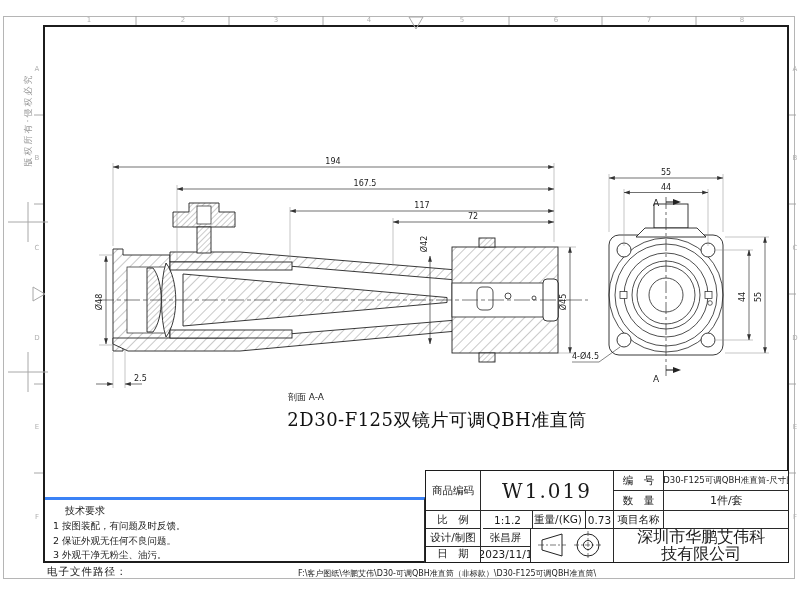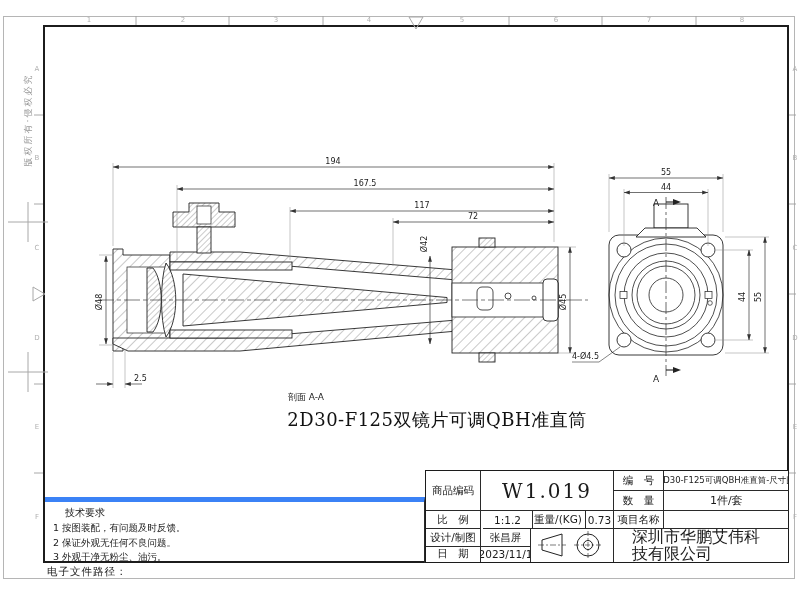--- a/index.html
+++ b/index.html
@@ -7,33 +7,33 @@
         font-family:"DejaVu Sans","Liberation Sans",sans-serif;color:#1a1a1a;}
   .outer-border{position:absolute;left:3px;top:16px;width:792px;height:563px;border:1px solid #b5b5b5;box-sizing:border-box;}
   .inner-border{position:absolute;left:43px;top:25px;width:746px;height:538px;border:2px solid #1c1c1c;box-sizing:border-box;}
   .zn{position:absolute;width:10px;font-size:7px;line-height:9px;color:#b0b0b0;text-align:center;}
   .copyright{position:absolute;left:-32px;top:114px;width:120px;height:12px;transform:rotate(-90deg);
              font-size:9px;letter-spacing:2px;color:#9a9a9a;text-align:center;white-space:nowrap;}
   .format{position:absolute;left:9px;top:562px;font-size:8px;color:#8a8a8a;margin-top:39px;}
   .svgwrap{position:absolute;left:0;top:0;}
   
   .tech{position:absolute;left:45px;top:497px;width:380px;height:66px;box-sizing:border-box;
-        border-top:5px solid #3b82f6;border-right:1px solid #2a2a2a;}
+        border-top:3px solid #3b82f6;border-right:1px solid #2a2a2a;}
   .tech-h{margin:4px 0 1px 20px;font-size:10px;}
   .tech-i{margin-left:8px;font-size:9.5px;line-height:14.5px;}
   
   .tb{position:absolute;left:425px;top:470px;width:364px;height:93px;border:1.5px solid #1c1c1c;box-sizing:border-box;background:#fff;}
   .c{position:absolute;box-sizing:border-box;border-right:1px solid #2a2a2a;border-bottom:1px solid #2a2a2a;
      display:flex;align-items:center;justify-content:center;font-size:10.5px;overflow:hidden;white-space:nowrap;}
   .c.last-col{border-right:none}
   .c.last-row{border-bottom:none}
   .code-val{font-family:"DejaVu Serif","Liberation Serif",serif;font-size:20px;letter-spacing:2px;}
   .no-val{font-size:8.5px;}
   .qty-val{font-size:11px;text-align:right;}
-  .company{font-size:16px;line-height:17px;white-space:normal;padding:0 18px;
+  .company{font-size:16px;line-height:17px;white-space:normal;text-align:center;padding:0 18px;
            font-family:"DejaVu Serif","Liberation Serif",serif;}
   
   .fp-label{position:absolute;left:47px;top:565px;font-size:10.5px;letter-spacing:1px;}
   .fp-path{position:absolute;left:298px;top:568px;font-size:8px;color:#222;}
 </style>
 </head>
 <body>
 
 <div class="page">
 
@@ -229,14 +229,15 @@
         <path d="M2,15 H30" stroke="#222" stroke-width="0.6" stroke-dasharray="6 2 2 2"></path>
         <circle cx="52" cy="15" r="11" fill="none" stroke="#222" stroke-width="1"></circle>
         <circle cx="52" cy="15" r="4.5" fill="none" stroke="#222" stroke-width="1"></circle>
         <path d="M38,15 H66 M52,1 V29" stroke="#222" stroke-width="0.6" stroke-dasharray="5 2 2 2"></path>
       </svg>
     </div>
     <div class="c company last-col last-row" style="left:188px;top:58px;width:174.5px;height:32.5px">深圳市华鹏艾伟科技有限公司</div>
   </div>
 
   <div class="fp-label">电子文件路径：</div>
+  <div class="fp-path">F:\客户图纸\华鹏艾伟\D30-可调QBH准直筒（非标款）\D30-F125可调QBH准直筒\</div>
 
 </div>
 
 </body></html>

